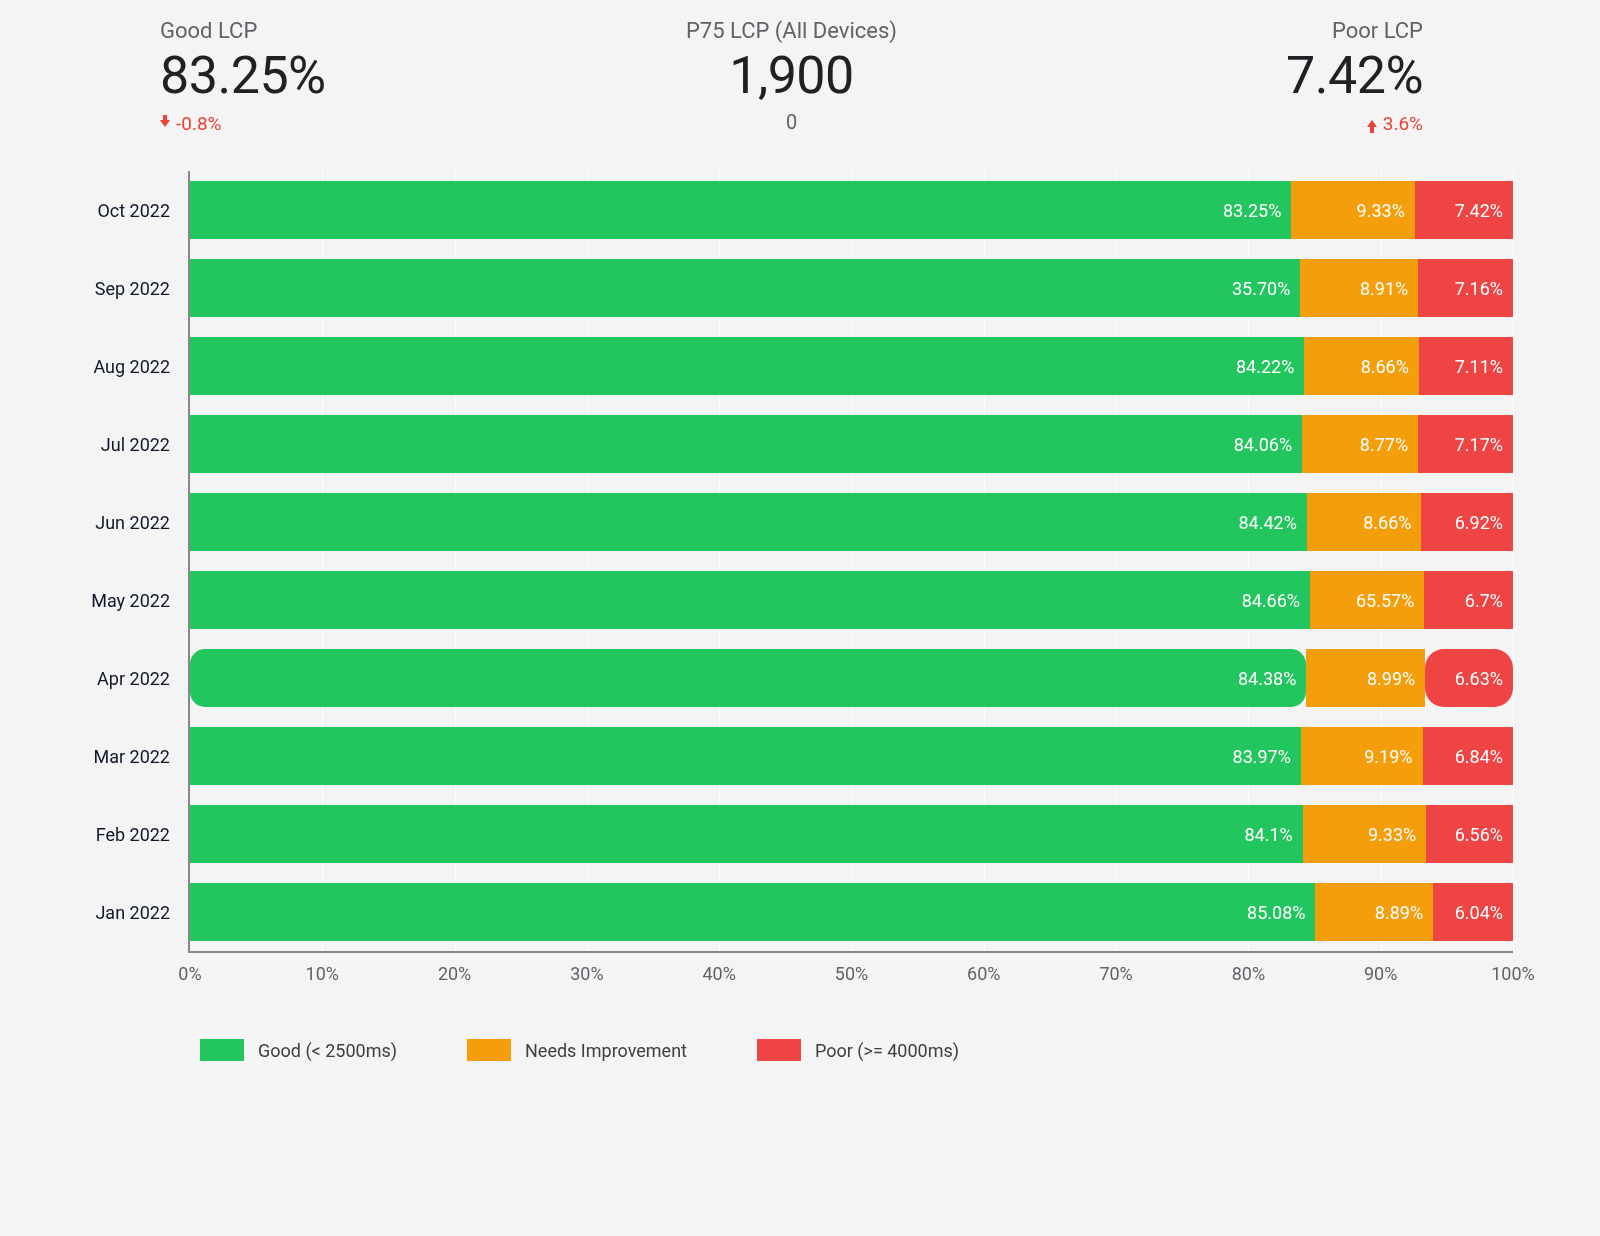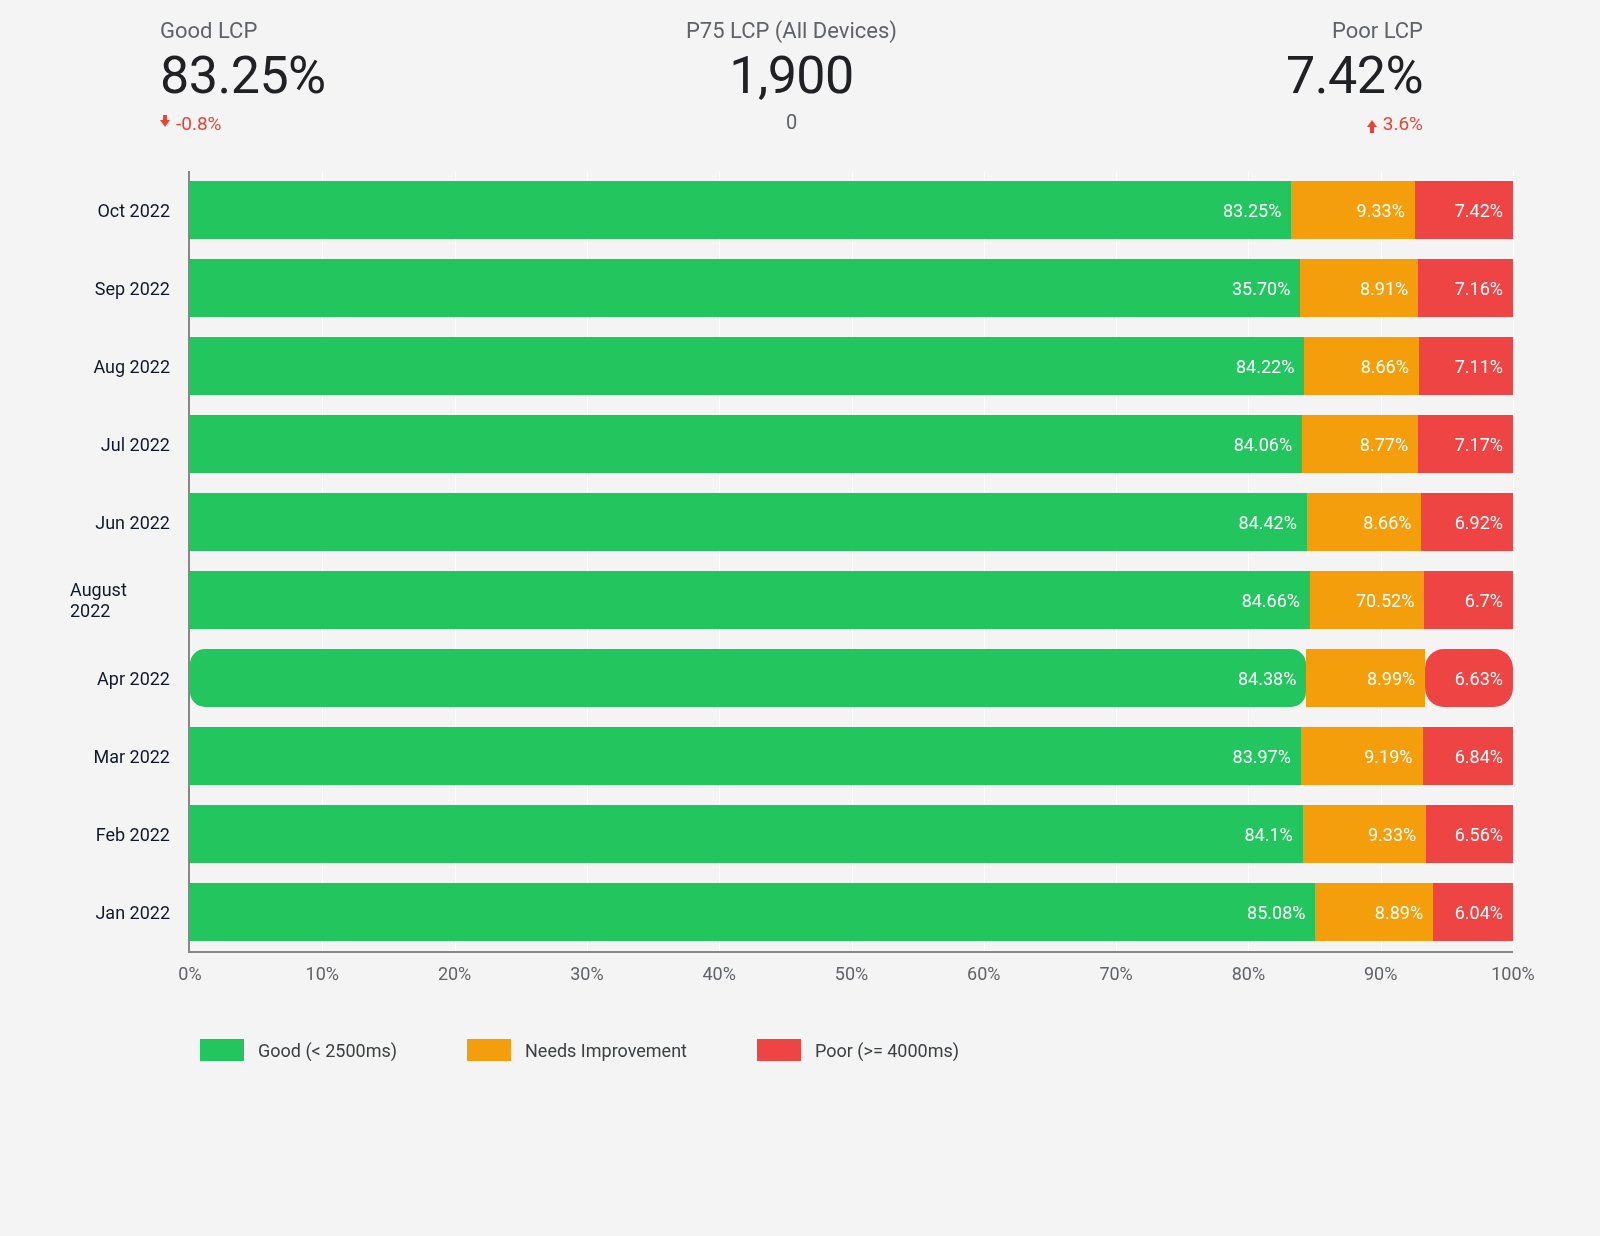--- a/index.html
+++ b/index.html
@@ -206,21 +206,21 @@
   </div>
 
   <div class="chart">
     <div class="plot-wrap">
       <div class="ylabels" id="ylabels">
           <div class="ylabel">Oct 2022</div>
           <div class="ylabel">Sep 2022</div>
           <div class="ylabel">Aug 2022</div>
           <div class="ylabel">Jul 2022</div>
           <div class="ylabel">Jun 2022</div>
-          <div class="ylabel">August 2022</div>
+          <div class="ylabel">May 2022</div>
           <div class="ylabel">Apr 2022</div>
           <div class="ylabel">Mar 2022</div>
           <div class="ylabel">Feb 2022</div>
           <div class="ylabel">Jan 2022</div>
         </div>
       <div class="plot">
         <div class="grid" id="grid">
             <div class="gline" style="left: 10%;"></div>
             <div class="gline" style="left: 20%;"></div>
             <div class="gline" style="left: 30%;"></div>
@@ -264,21 +264,21 @@
             <div class="bar-row">
               <div class="bar">
                 <div class="seg good" style="width: 84.42%;">84.42%</div>
                 <div class="seg ni" style="width: 8.66%;">8.66%</div>
                 <div class="seg poor" style="width: 6.92%;">6.92%</div>
               </div>
             </div>
             <div class="bar-row">
               <div class="bar">
                 <div class="seg good" style="width: 84.66%;">84.66%</div>
-                <div class="seg ni" style="width: 8.64%;">70.52%</div>
+                <div class="seg ni" style="width: 8.64%;">65.57%</div>
                 <div class="seg poor" style="width: 6.7%;">6.7%</div>
               </div>
             </div>
             <div class="bar-row">
               <div class="bar">
                 <div class="seg good" style="width: 84.38%; border-radius: 15px;">84.38%</div>
                 <div class="seg ni" style="width: 8.99%;">8.99%</div>
                 <div class="seg poor" style="width: 6.63%; border-radius: 19px;">6.63%</div>
               </div>
             </div>

